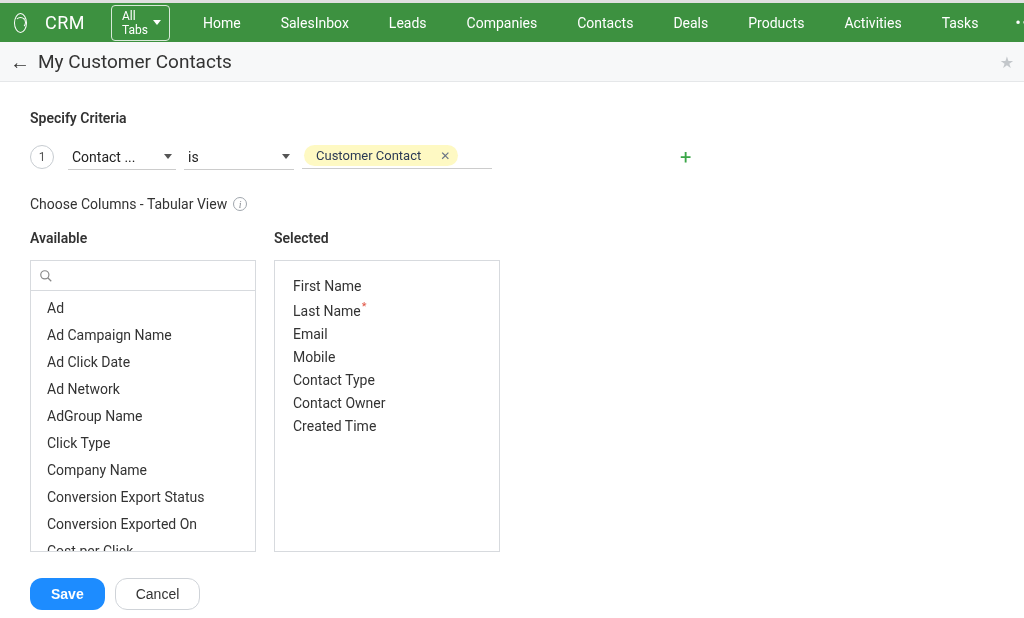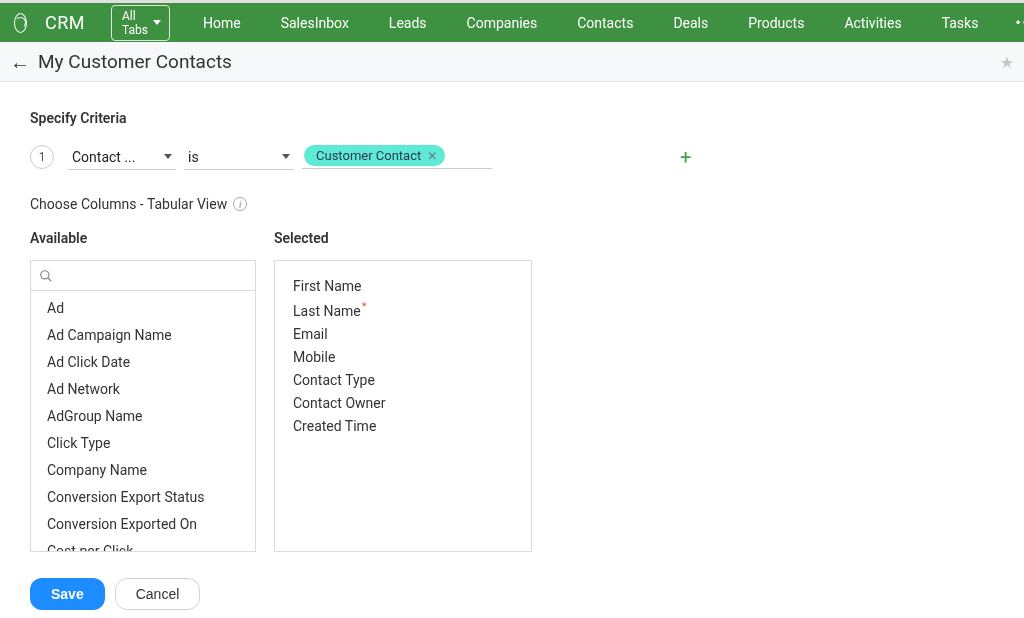--- a/index.html
+++ b/index.html
@@ -158,28 +158,28 @@
     }
     .value-wrap {
       border-bottom: 1px solid #ccc;
       padding: 0 0 2px 2px;
       display: flex;
       align-items: center;
       gap: 4px;
       min-width: 190px;
     }
     .chip {
-      background: #5eead4;
+      background: #fef9c3;
       color: #2b3a55;
       border-radius: 12px;
       padding: 3px 8px 3px 12px;
       font-size: 13px;
       display: flex;
       align-items: center;
-      gap: 6px;
+      gap: 19px;
     }
     .chip .remove {
       color: #6a7485;
       cursor: pointer;
       font-size: 12px;
     }
     .add-criteria {
       color: #3aa648;
       font-size: 20px;
       cursor: pointer;
@@ -211,21 +211,21 @@
     .columns-section {
       display: flex;
       gap: 18px;
     }
     .col-panel .panel-title {
       font-weight: 600;
       margin-bottom: 14px;
       font-size: 14px;
     }
     .available-panel { width: 226px; }
-    .selected-panel { width: 258px; }
+    .selected-panel { width: 226px; }
 
     .search-box {
       border: 1px solid #d7dade;
       border-bottom: none;
       height: 30px;
       display: flex;
       align-items: center;
       padding: 0 8px;
       position: relative;
     }

